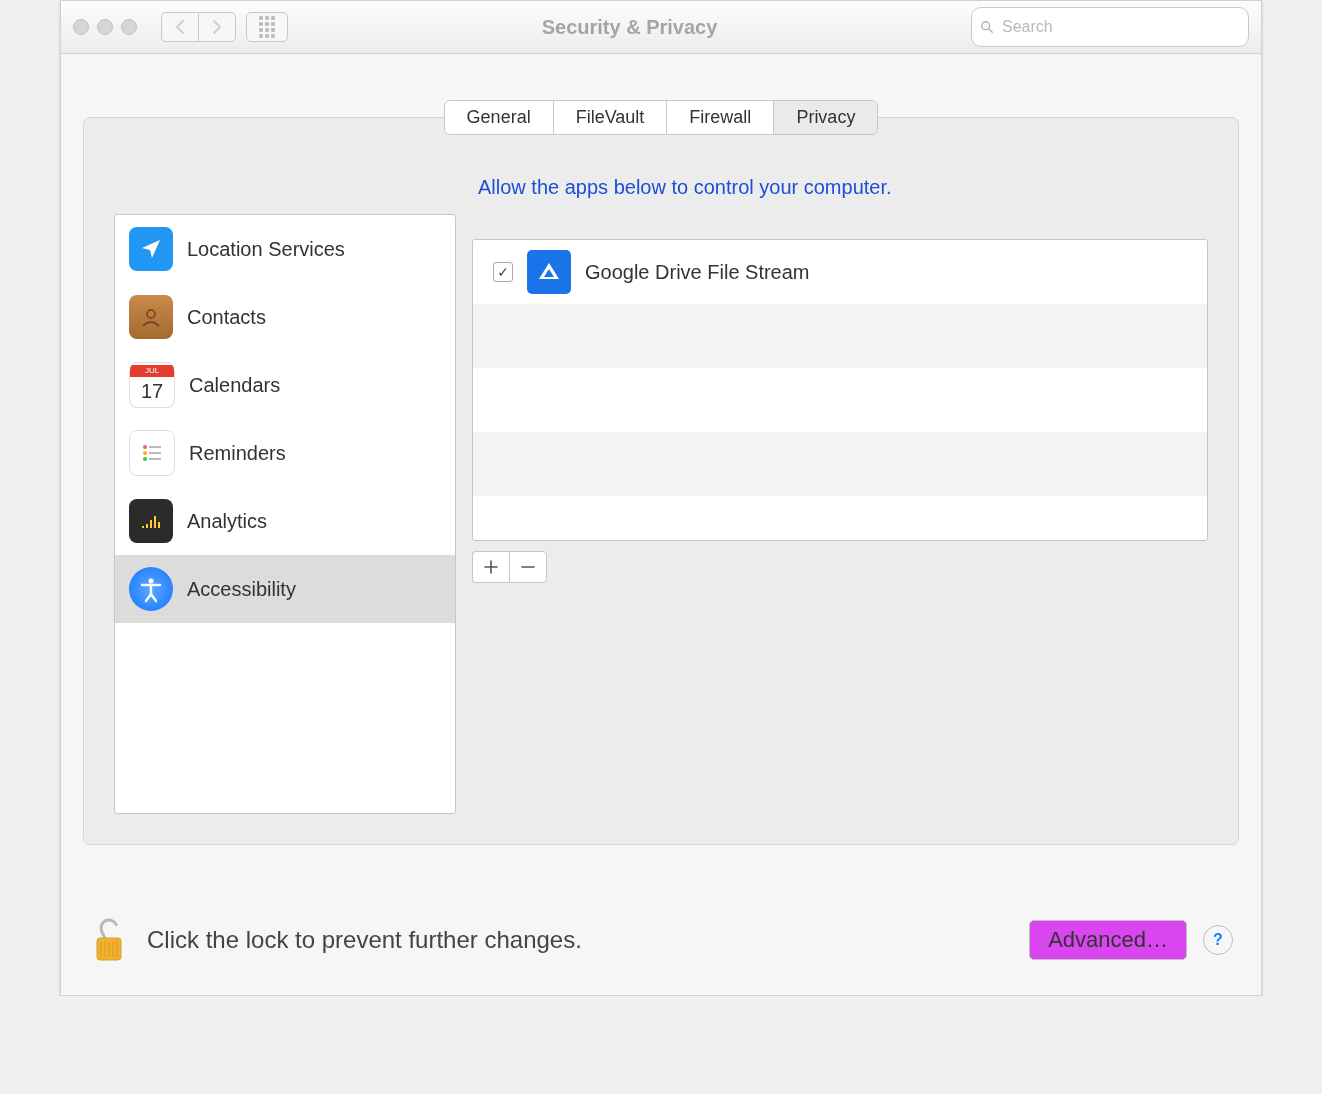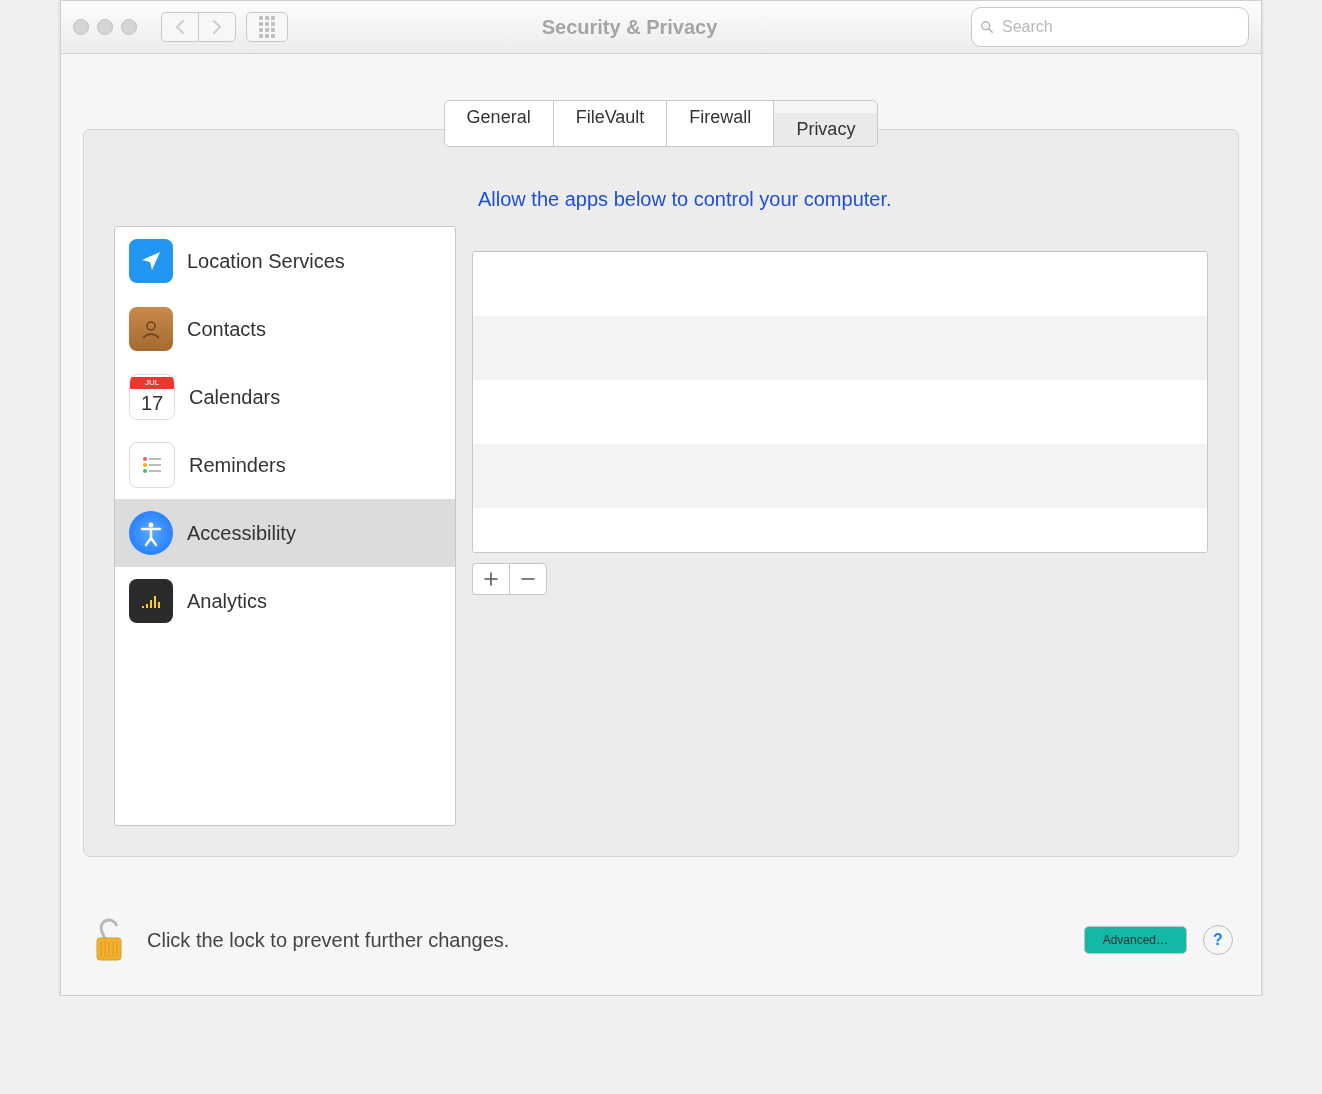--- a/index.html
+++ b/index.html
@@ -17,21 +17,21 @@
   .title{flex:1;text-align:center;font-size:20px;color:#a5a5a5;font-weight:700;}
   .search-wrap{display:flex;align-items:center;gap:6px;width:260px;height:30px;background:#fff;border:1px solid #c8c8c8;border-radius:10px;padding:4px 8px;color:#b0b0b0;}
   .search-wrap input{border:none;outline:none;flex:1;font-size:16px;color:#777;background:transparent;}
   .search-wrap input::placeholder{color:#b8b8b8;}
   .search-icon{width:14px;height:14px;}
 
   .body{padding:46px 22px 0 22px;position:relative;}
   .tabs{display:flex;justify-content:center;}
   .tabgroup{display:flex;border:1px solid #c8c8c8;border-radius:6px;overflow:hidden;}
   .tab{padding:6px 22px;font-size:18px;color:#333;background:#fff;border-right:1px solid #c8c8c8;cursor:default;}
-  .tab:last-child{border-right:none;margin-top:12px;}
+  .tab:last-child{border-right:none;}
   .tab.active{background:#eaeaea;}
   .panel{margin-top:0;background:#ececec;border:1px solid #d6d6d6;border-radius:7px;padding:56px 30px 30px 30px;display:flex;gap:16px;height:640px;position:relative;top:-18px;z-index:-0;}
   .tabs-container{position:relative;z-index:2;}
   .container{position:relative;}
 
   .sidebar{width:340px;background:#fff;border:1px solid #c6c6c6;border-radius:3px;overflow:hidden;margin-top:40px;}
   .srow{display:flex;align-items:center;gap:14px;height:68px;padding:0 14px;font-size:20px;color:#333;border-bottom:0;}
   .srow.selected{background:#dcdcdc;}
   .sicon{width:44px;height:44px;border-radius:8px;display:flex;align-items:center;justify-content:center;flex-shrink:0;}
 
@@ -44,22 +44,22 @@
   .chk.on::after{content:"✓";font-size:14px;color:#444;}
   .dricon{width:44px;height:44px;background:#1a73e8;border-radius:5px;display:flex;align-items:center;justify-content:center;}
   .addremove{display:flex;margin-top:10px;}
   .ar-btn{width:36px;height:30px;background:#fff;border:1px solid #c6c6c6;display:flex;align-items:center;justify-content:center;font-size:18px;color:#555;}
   .ar-btn.plus{border-radius:4px 0 0 4px;border-right:none;}
   .ar-btn.minus{border-radius:0 4px 4px 0;}
 
   .footer{position:absolute;left:0;right:0;bottom:0;height:110px;display:flex;align-items:center;padding:0 28px;}
   .lockwrap{display:flex;align-items:center;gap:18px;flex:1;}
   .lockicon{width:40px;height:52px;}
-  .locktext{font-size:20px;color:#444;}
-  .advanced{background:#14b8a6;border:1px solid #c0c0c0;border-radius:5px;padding:6px 18px;font-size:12px;color:#333;}
+  .locktext{font-size:24px;color:#444;}
+  .advanced{background:#d946ef;border:1px solid #c0c0c0;border-radius:5px;padding:6px 18px;font-size:22px;color:#333;}
   .help{width:28px;height:28px;border:1.5px solid #bdbdbd;border-radius:50%;display:flex;align-items:center;justify-content:center;margin-left:16px;color:#0b84ff;font-weight:600;font-size:16px;}
 
   svg{display:block;}
 </style>
 </head>
 <body>
 
 <div class="window">
 
   <div class="titlebar">
@@ -157,52 +157,62 @@
               <svg width="28" height="28" viewBox="0 0 28 28">
                 <circle cx="7" cy="8" r="2" fill="#ff5a5f"></circle>
                   <line x1="11" y1="8" x2="23" y2="8" stroke="#bbb" stroke-width="2"></line>
                 <circle cx="7" cy="14" r="2" fill="#ffb000"></circle>
                   <line x1="11" y1="14" x2="23" y2="14" stroke="#bbb" stroke-width="2"></line>
                 <circle cx="7" cy="20" r="2" fill="#34c759"></circle>
                   <line x1="11" y1="20" x2="23" y2="20" stroke="#bbb" stroke-width="2"></line>
               </svg>
             </div>
             <span>Reminders</span>
-          </div>
-
-          <div class="srow selected">
-            <div class="sicon" style="background:radial-gradient(#5aa9ff,#1572ff);border-radius:50%;">
-              <svg width="30" height="30" viewBox="0 0 30 30">
-                  <circle cx="15" cy="7" r="2.5" fill="#fff"></circle>
-                  <path d="M6 11 L24 11 M15 11 L15 20 M15 20 L10 27 M15 20 L20 27" stroke="#fff" stroke-width="2.4" stroke-linecap="round" fill="none"></path>
-                </svg>
-            </div>
-            <span>Accessibility</span>
           </div>
 
           <div class="srow">
             <div class="sicon" style="background:#2b2b2b;">
               <svg width="30" height="30" viewBox="0 0 30 30">
                 <g fill="#ffcc33">
                     <rect x="6" y="20" width="2" height="2"></rect>
                     <rect x="10" y="18" width="2" height="4"></rect>
                     <rect x="14" y="14" width="2" height="8"></rect>
                     <rect x="18" y="10" width="2" height="12"></rect>
                     <rect x="22" y="16" width="2" height="6"></rect>
                   </g>
               </svg>
             </div>
             <span>Analytics</span>
           </div>
 
+          <div class="srow selected">
+            <div class="sicon" style="background:radial-gradient(#5aa9ff,#1572ff);border-radius:50%;">
+              <svg width="30" height="30" viewBox="0 0 30 30">
+                  <circle cx="15" cy="7" r="2.5" fill="#fff"></circle>
+                  <path d="M6 11 L24 11 M15 11 L15 20 M15 20 L10 27 M15 20 L20 27" stroke="#fff" stroke-width="2.4" stroke-linecap="round" fill="none"></path>
+                </svg>
+            </div>
+            <span>Accessibility</span>
+          </div>
+
         </div>
 
         <div class="right">
           <div class="rhead">Allow the apps below to control your computer.</div>
           <div class="applist">
+            <div class="arow">
+              <div class="chk on"></div>
+              <div class="dricon">
+                <svg width="26" height="26" viewBox="0 0 26 26">
+                    <path d="M13 4 L23 20 L3 20 Z" fill="#fff"></path>
+                    <path d="M13 10 L18 18 L8 18 Z" fill="#1a73e8"></path>
+                  </svg>
+              </div>
+              <span>Google Drive File Stream</span>
+            </div>
             <div class="arow"></div>
             <div class="arow"></div>
             <div class="arow"></div>
             <div class="arow"></div>
           </div>
           <div class="addremove">
             <div class="ar-btn plus">
               <svg width="14" height="14" viewBox="0 0 14 14">
                   <path d="M7 1 V13 M1 7 H13" stroke="#555" stroke-width="1.6" stroke-linecap="round"></path>
                 </svg>

